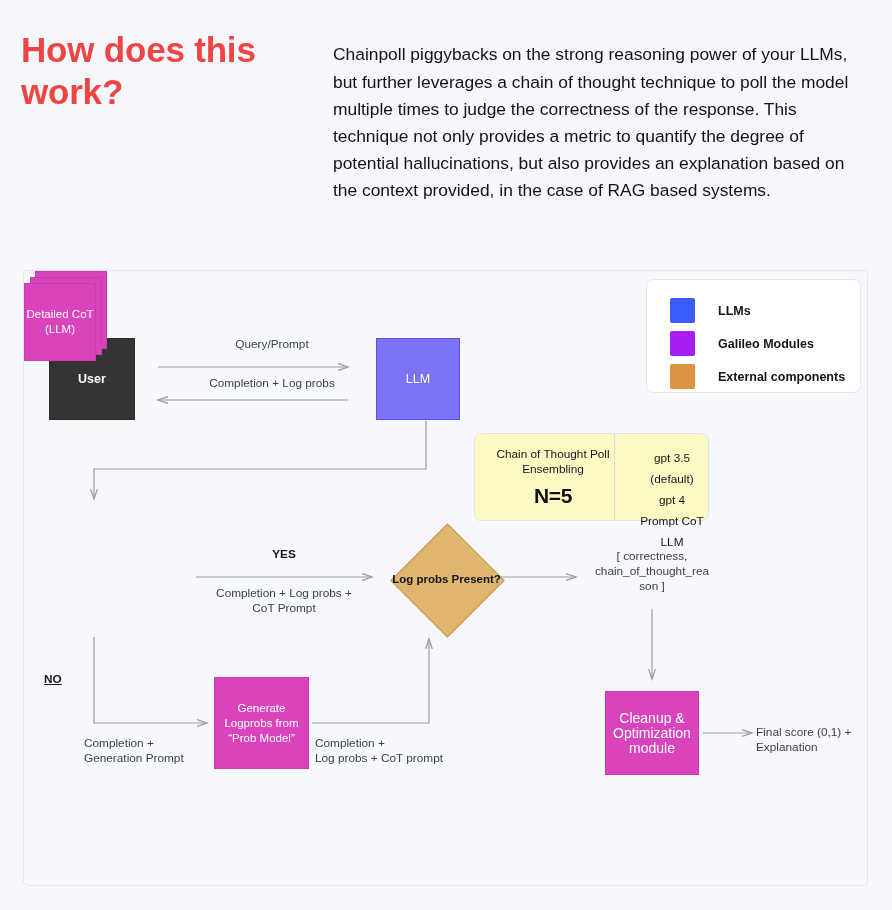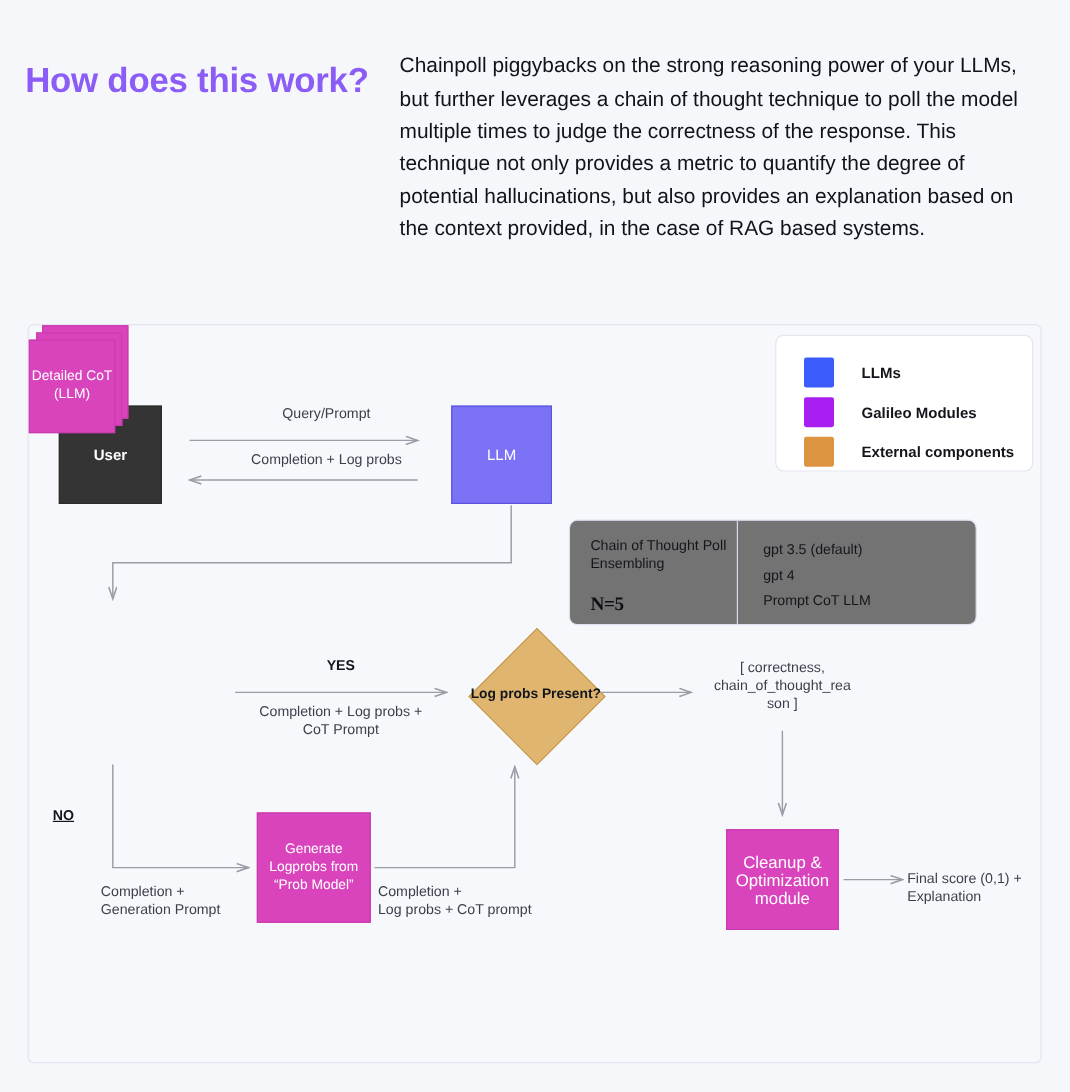--- a/index.html
+++ b/index.html
@@ -19,27 +19,27 @@
   
   #intro {
     position: absolute;
     left: 0; top: 0;
     width: 892px;
     height: 250px;
   }
   #intro-heading {
     position: absolute;
     left: 21px;
-    top: 32px;
+    top: 6px;
     width: 300px;
-    font-size: 29px;
+    font-size: 35px;
     font-weight: 700;
     letter-spacing: -0.2px;
     line-height: 1.2;
-    color: #8b5cf6;
+    color: #ef4444;
   }
   #intro-paragraph {
     position: absolute;
     left: 333px;
     top: 24px;
     width: 536px;
     font-size: 17.4px;
     line-height: 27.2px;
     color: #12131a;
     font-weight: 400;
@@ -199,45 +199,45 @@
     color: #ffffff;
     font-weight: 400;
     font-size: 14px;
     line-height: 15px;
   }
 
   
   #cot-panel {
     position: absolute;
     left: 450px; top: 162px;
-    width: 340px; height: 88px;
-    background: #737373;
+    width: 235px; height: 88px;
+    background: #fef9c3;
     border: 1px solid #dfe2f0;
     border-radius: 7px;
     box-sizing: border-box;
     display: flex;
+    text-align: center;
   }
   #cot-panel-left {
     width: 140px;
     border-right: 1px solid #d7dae9;
     box-sizing: border-box;
     padding: 13px 0 0 17px;
   }
   #cot-panel-left .panel-title {
     font-size: 11.8px;
     line-height: 15px;
     color: #15161d;
   }
   #cot-panel-left .panel-n {
-    margin-top: 18px;
-    font-size: 16px;
+    margin-top: 7px;
+    font-size: 21px;
     font-weight: 700;
     color: #0e0f14;
     letter-spacing: -0.3px;
-    font-family: Liberation Serif, serif;
   }
   #cot-panel-right {
     flex: 1;
     box-sizing: border-box;
     padding: 14px 0 0 21px;
   }
   #cot-panel-right div {
     font-size: 11.8px;
     line-height: 21px;
     color: #15161d;

